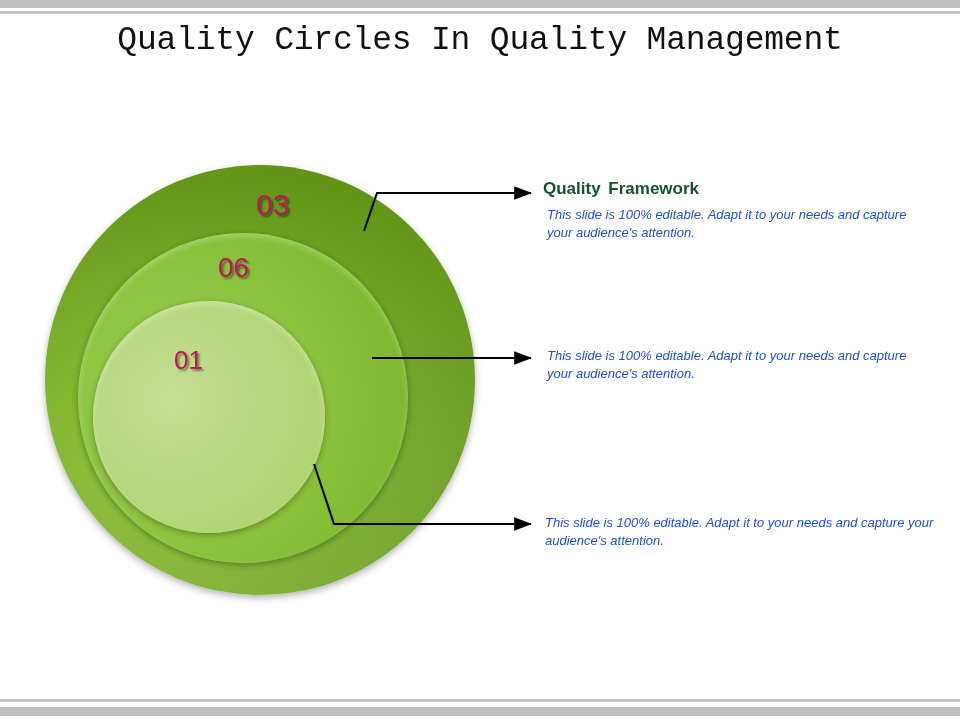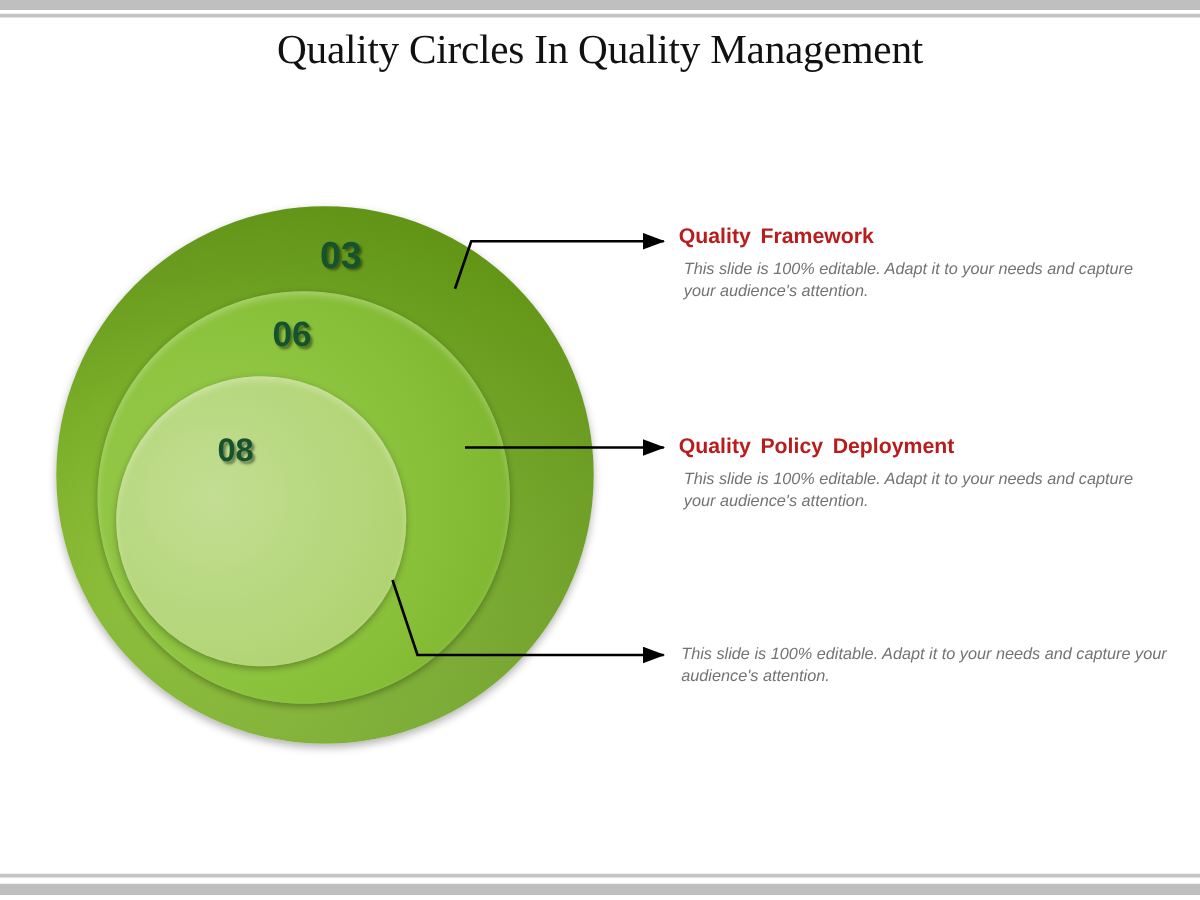--- a/index.html
+++ b/index.html
@@ -36,21 +36,21 @@
     width: 960px; height: 9px;
     background: #bfbfbf;
   }
 
   
   .slide-title {
     position: absolute;
     left: 0; top: 22px;
     width: 960px;
     text-align: center;
-    font-family: Liberation Serif, serif;
+    font-family: Liberation Mono, monospace;
     font-size: 33px;
     font-weight: 400;
     color: #111111;
     letter-spacing: -0.2px;
     white-space: nowrap;
   }
 
   
   .circles {
     position: absolute;
@@ -81,23 +81,23 @@
   }
   .ring-1 {
     left: 93px; top: 301px;
     width: 232px; height: 232px;
     background: radial-gradient(circle at 34% 42%, #C3DE93 0%, #BCDA87 26%, #B5D67A 56%, #AFD26F 82%, #A9CE68 100%);
     box-shadow: 0 2px 6px rgba(0,0,0,0.30), inset 0 3px 6px rgba(255,255,255,0.30);
   }
 
   .ring-num {
     position: absolute;
-    color: #14532d;
+    color: #be185d;
     font-family: "Liberation Sans", sans-serif;
-    font-weight: bold;
+    font-weight: normal;
     text-shadow: 2px 2px 2px rgba(0,0,0,0.42);
     white-space: nowrap;
   }
   .num-3 { left: 256px; top: 188px; font-size: 30px; }
   .num-2 { left: 218px; top: 252px; font-size: 28px; }
   .num-1 { left: 174px; top: 345px; font-size: 26px; }
 
   
   .connectors {
     position: absolute;
@@ -111,30 +111,30 @@
     width: 392px;
   }
   .item-1 { left: 543px; top: 179px; }
   .item-2 { left: 543px; top: 347px; }
   .item-3 { left: 543px; top: 514px; }
 
   .item-title {
     font-family: "Liberation Sans", sans-serif;
     font-size: 17px;
     font-weight: bold;
-    color: #b91c1c;
+    color: #14532d;
     word-spacing: 3px;
     margin: 0 0 7px 0;
     white-space: nowrap;
   }
   .item-body {
     font-family: "Liberation Sans", sans-serif;
     font-size: 13px;
     font-style: italic;
-    color: #737373;
+    color: #1d4ed8;
     line-height: 1.38;
     margin: 0;
   }
   .item-1 .item-body { padding-left: 4px; }
   .item-2 .item-body { padding-left: 4px; }
   .item-3 .item-body { padding-left: 2px; }
 </style>
 </head>
 <body>
 
@@ -146,21 +146,21 @@
 <div class="slide-title">Quality Circles In Quality Management</div>
 
 <div class="circles">
   <div class="ring ring-3"></div>
   <div class="ring ring-3-shade"></div>
   <div class="ring ring-2"></div>
   <div class="ring ring-1"></div>
 
   <div class="ring-num num-3">03</div>
   <div class="ring-num num-2">06</div>
-  <div class="ring-num num-1">08</div>
+  <div class="ring-num num-1">01</div>
 </div>
 
 <svg class="connectors" width="960" height="720" viewBox="0 0 960 720">
   <defs>
     <marker id="arrowHead" markerWidth="9" markerHeight="9" refX="8" refY="3.2" orient="auto" markerUnits="strokeWidth">
       <path d="M0,0 L8.5,3.2 L0,6.4 z" fill="#000000"></path>
     </marker>
   </defs>
 
   <path d="M 364,231 L 377,193 L 531,193" fill="none" stroke="#000000" stroke-width="2.1" marker-end="url(#arrowHead)"></path>
@@ -169,19 +169,18 @@
 
   <path d="M 314,464 L 334,524 L 531,524" fill="none" stroke="#000000" stroke-width="2.1" marker-end="url(#arrowHead)"></path>
 </svg>
 
 <div class="item item-1">
   <div class="item-title">Quality  Framework</div>
   <div class="item-body">This slide is 100% editable.  Adapt it to your needs and capture your audience's attention.</div>
 </div>
 
 <div class="item item-2">
-  <div class="item-title">Quality  Policy  Deployment</div>
   <div class="item-body">This slide is 100% editable.  Adapt it to your needs and capture your audience's attention.</div>
 </div>
 
 <div class="item item-3">
   <div class="item-body">This slide is 100% editable.  Adapt it to your needs and capture your audience's attention.</div>
 </div>
 
 </body></html>

